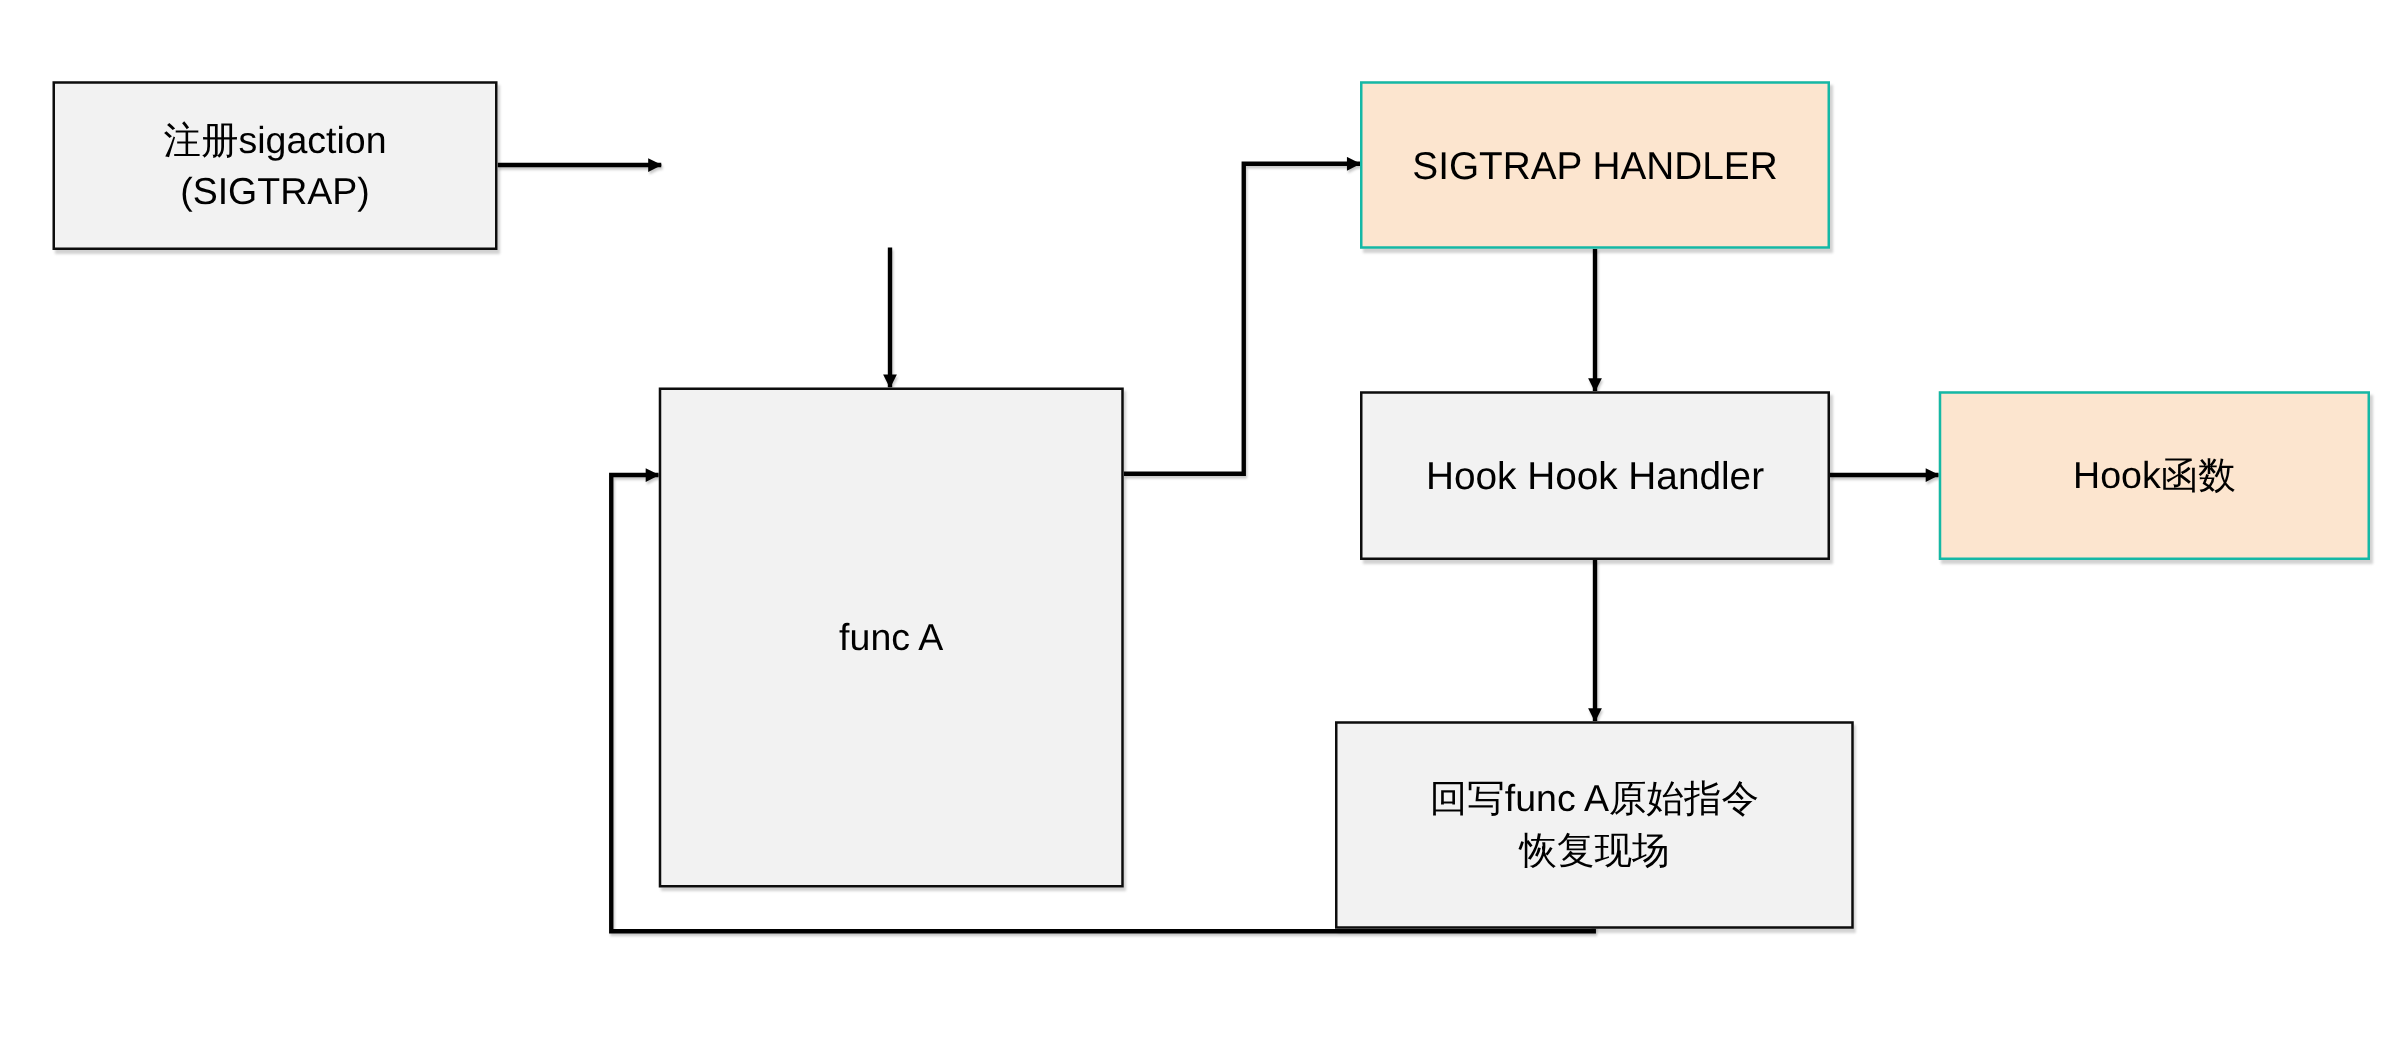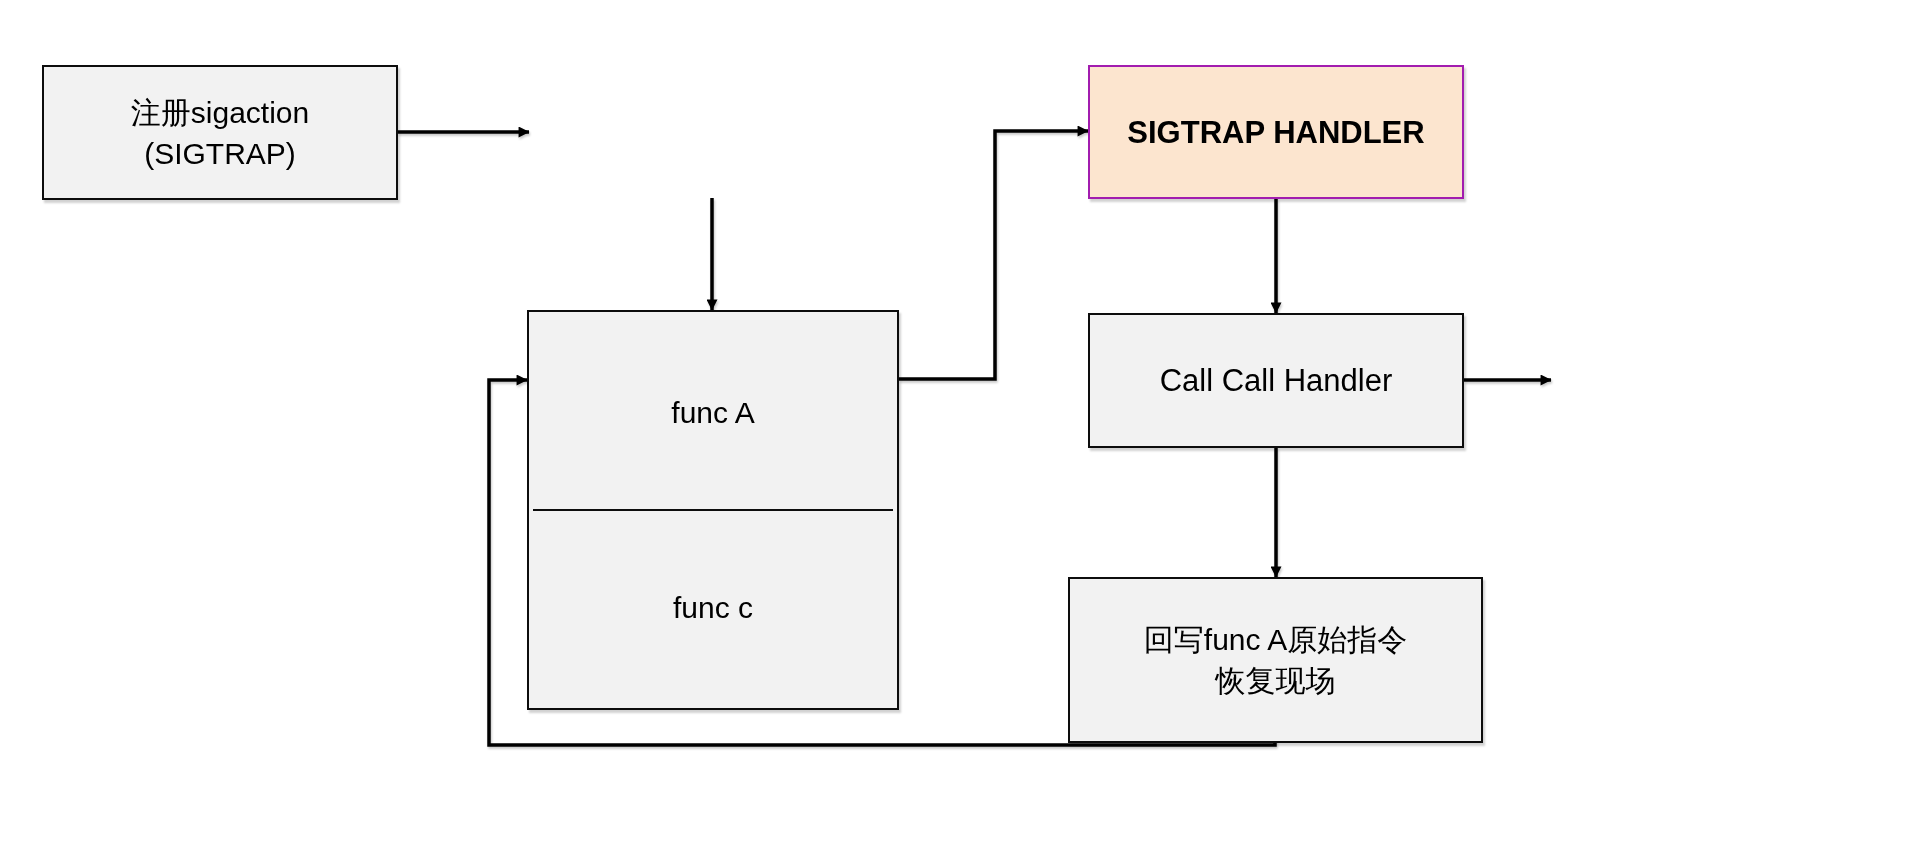--- a/index.html
+++ b/index.html
@@ -21,22 +21,21 @@
     text-align: center;
     font-size: 30px;
     line-height: 41px;
     white-space: pre-line;
     background: #f2f2f2;
     border: 2px solid #0d0d0d;
     box-shadow: 2px 3px 2px rgba(0,0,0,0.18);
   }
   .node.accent {
     background: #fce5cf;
-    border: 2px solid #a21caf;
-    font-weight: bold;
+    border: 2px solid #14b8a6;
   }
   
   #node-register       { left: 42px;   top: 65px;  width: 356px; height: 135px; }
   #node-write-trap     { left: 529px;  top: 65px;  width: 370px; height: 133px; }
   #node-sigtrap        { left: 1088px; top: 65px;  width: 376px; height: 134px; font-size: 31px; }
   #node-func-stack     { left: 527px;  top: 310px; width: 372px; height: 400px;
                          display: flex; flex-direction: column; align-items: stretch;
                          justify-content: stretch; padding: 4px; }
   .stack-cell {
     flex: 1 1 0;
@@ -90,28 +89,28 @@
 
 
   <div class="node accent" id="node-sigtrap">
     <span>SIGTRAP HANDLER</span>
   </div>
 
   <div class="node" id="node-func-stack">
     <div class="stack-cell">
       <span>func A</span>
     </div>
-    <div class="stack-cell">
-      <span>func c</span>
-    </div>
   </div>
 
   <div class="node" id="node-call-hook">
-    <span>Call Call Handler</span>
+    <span>Hook Hook Handler</span>
   </div>
 
+  <div class="node accent" id="node-hook-fn">
+    <span>Hook函数</span>
+  </div>
 
   <div class="node" id="node-restore">
     <span>回写func A原始指令
 恢复现场</span>
   </div>
 
 </div>
 
 </body></html>

